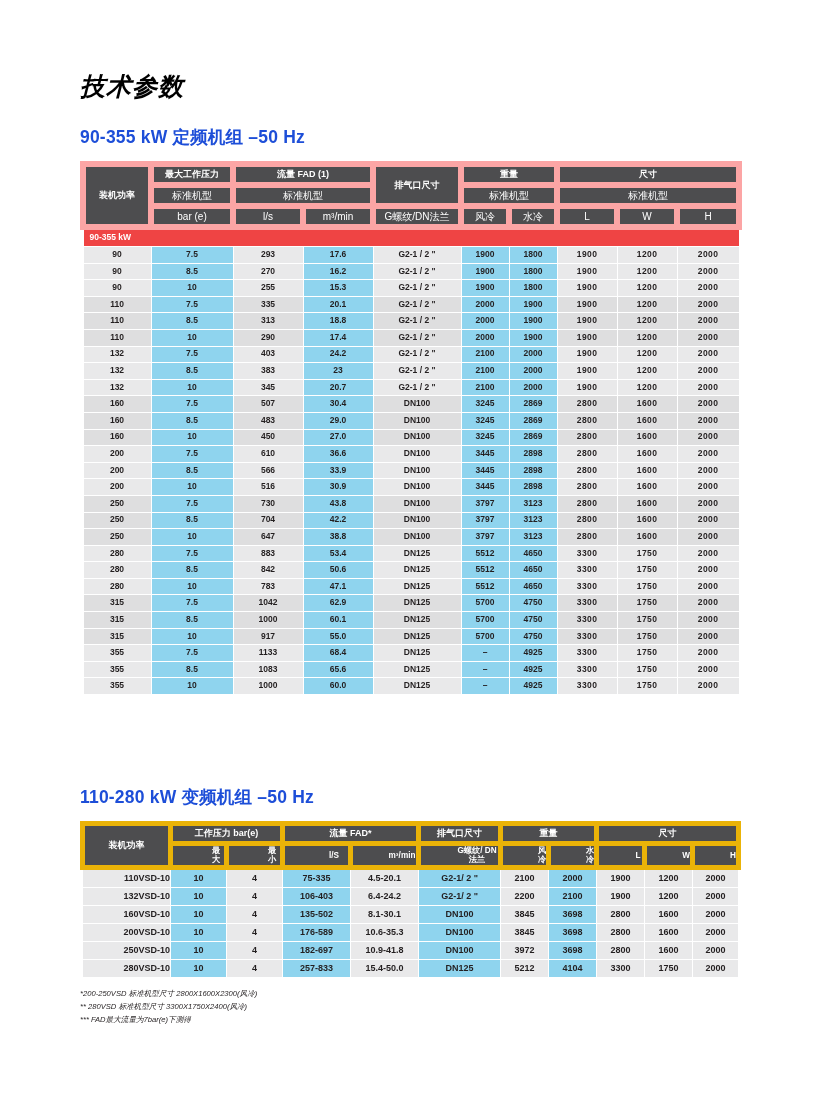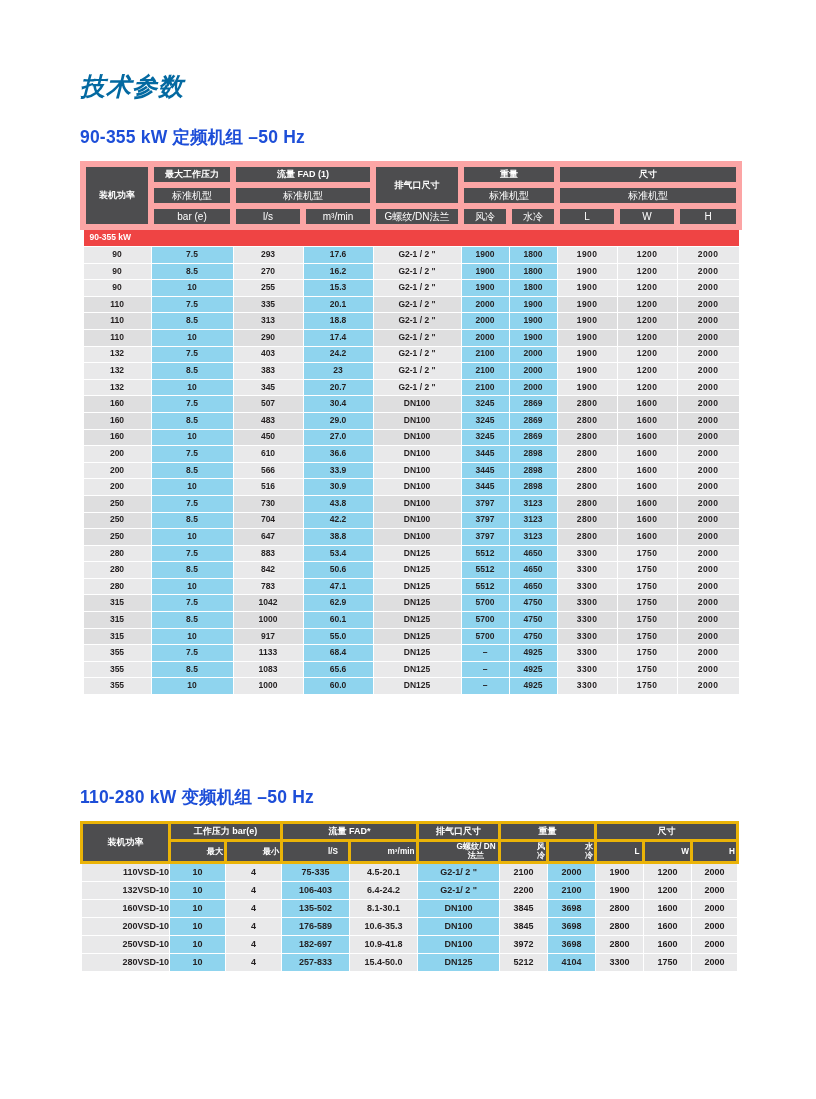--- a/index.html
+++ b/index.html
@@ -20,21 +20,21 @@
     left: 0; top: 0;
     width: 816px;
     height: 1099px;
     box-sizing: border-box;
     padding: 70px 80px 0 80px;
   }
   .doc-title {
     font-size: 25px;
     font-weight: bold;
     font-style: italic;
-    color: #0369a1;
+    color: #000000;
     letter-spacing: 1px;
     margin: 0 0 22px 0;
   }
   .section-title {
     font-size: 17.5px;
     font-weight: bold;
     color: #1d4ed8;
     margin: 12px 0 12px 0;
     letter-spacing: 0.2px;
   }
@@ -97,21 +97,21 @@
     font-size: 7.6px;
     font-style: italic;
     color: #231f20;
     line-height: 1.7;
   }
   
   .vfd thead th {
     background: #4d4d4f;
     color: #ffffff;
     font-size: 9px;
-    border: 3px solid #eab308;
+    border: 5px solid #eab308;
   }
   .vfd thead th.h-sub {
     font-size: 8.2px;
     padding-left: 35px;
   }
   .vfd tbody td {
     background: #e9e9ea;
     height: 17px;
     font-size: 9px;
   }
@@ -634,14 +634,19 @@
           <td class="hl">DN125</td>
           <td>5212</td>
           <td class="hl">4104</td>
           <td>3300</td>
           <td>1750</td>
           <td>2000</td>
         </tr>
       </tbody>
   </table>
 
+  <div class="notes">
+    <div>*200-250VSD 标准机型尺寸 2800X1600X2300(风冷)</div>
+    <div>** 280VSD 标准机型尺寸 3300X1750X2400(风冷)</div>
+    <div>*** FAD最大流量为7bar(e)下测得</div>
+  </div>
 
 </div>
 
 </body></html>

